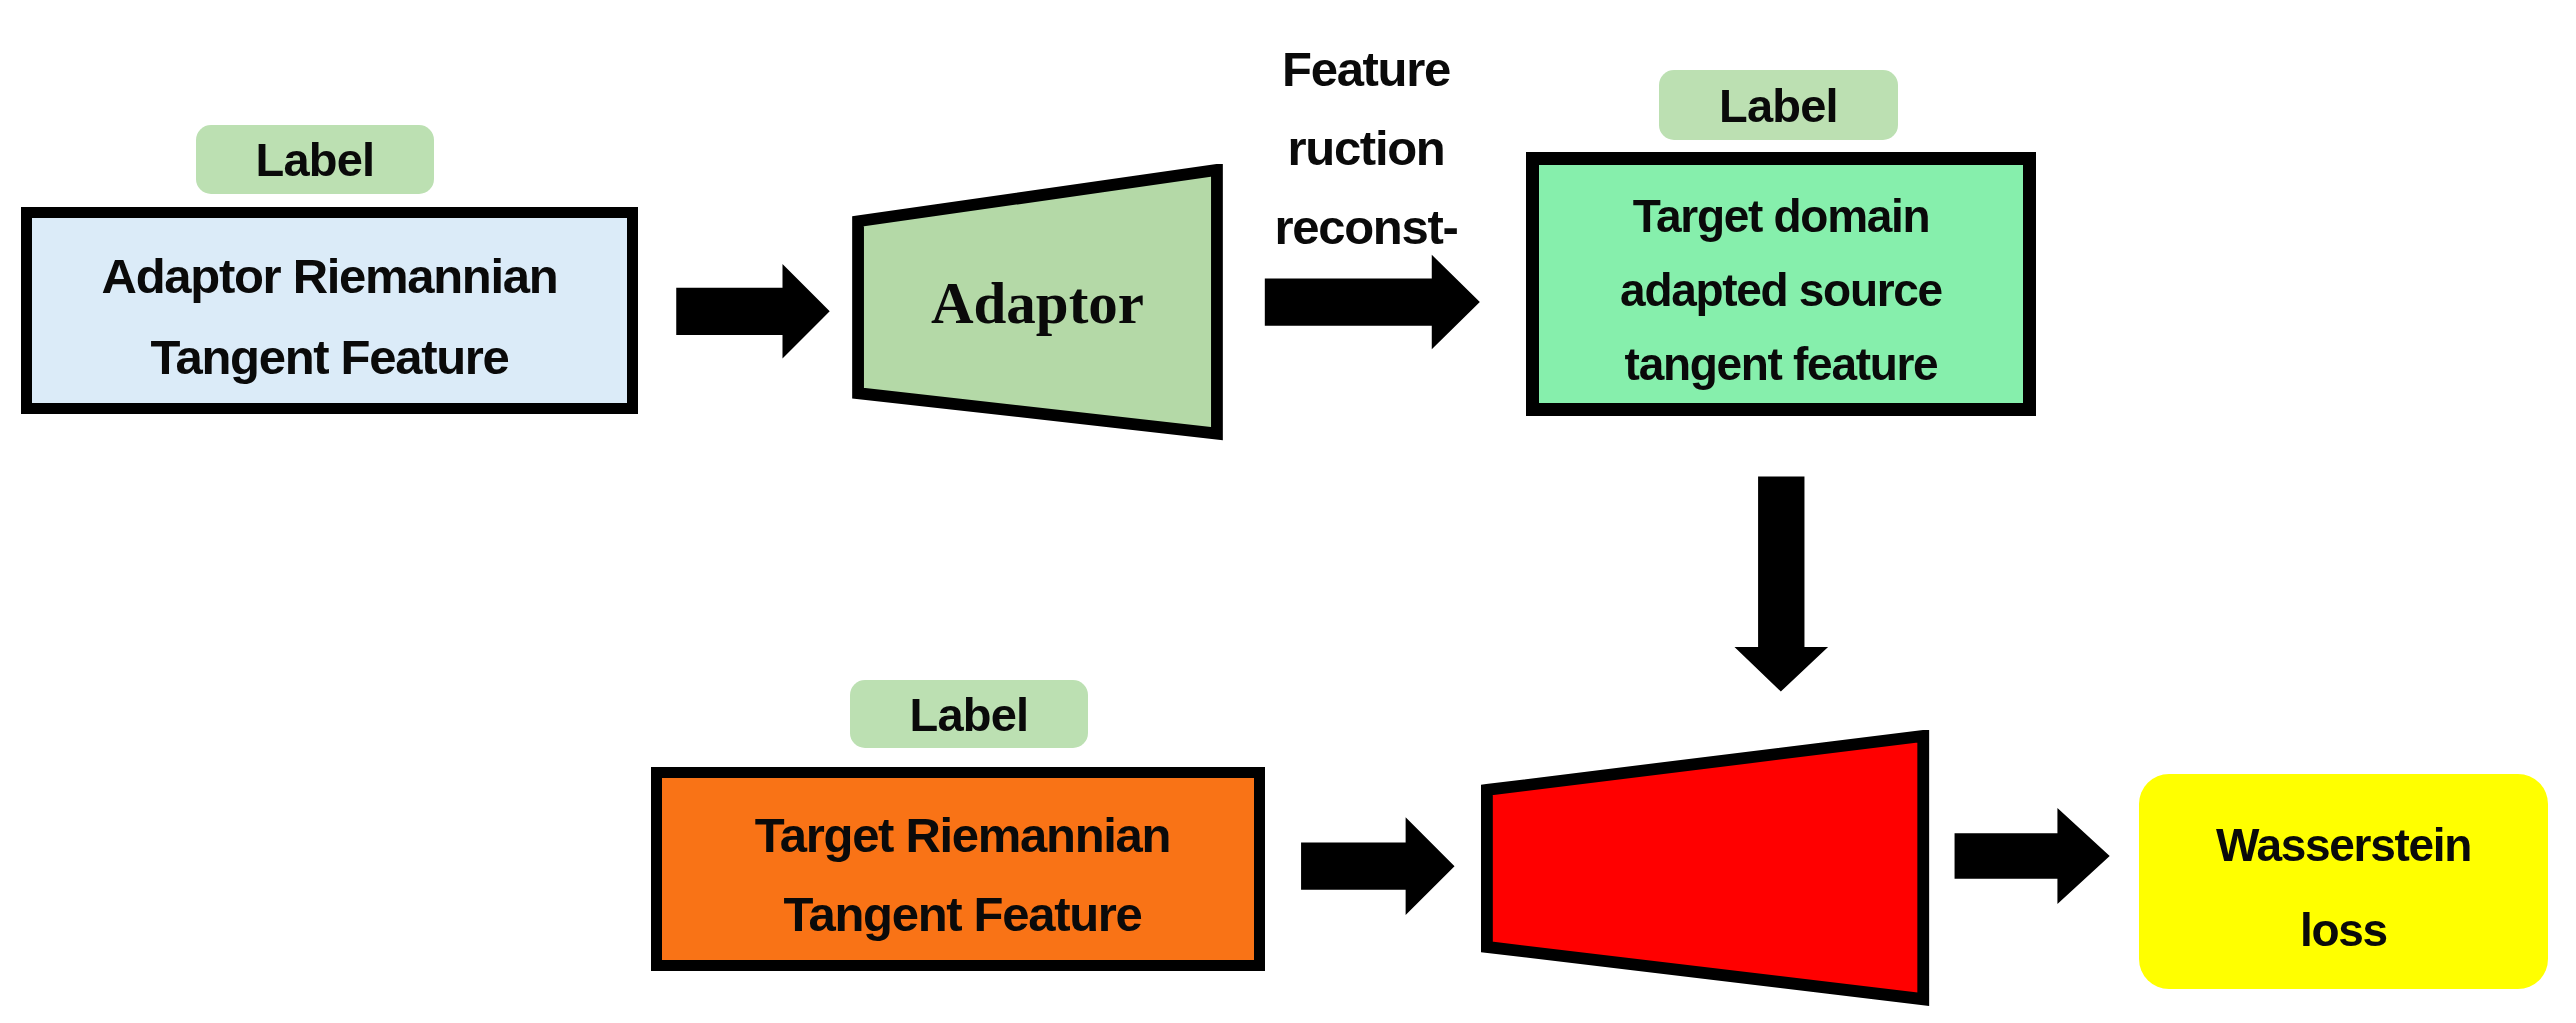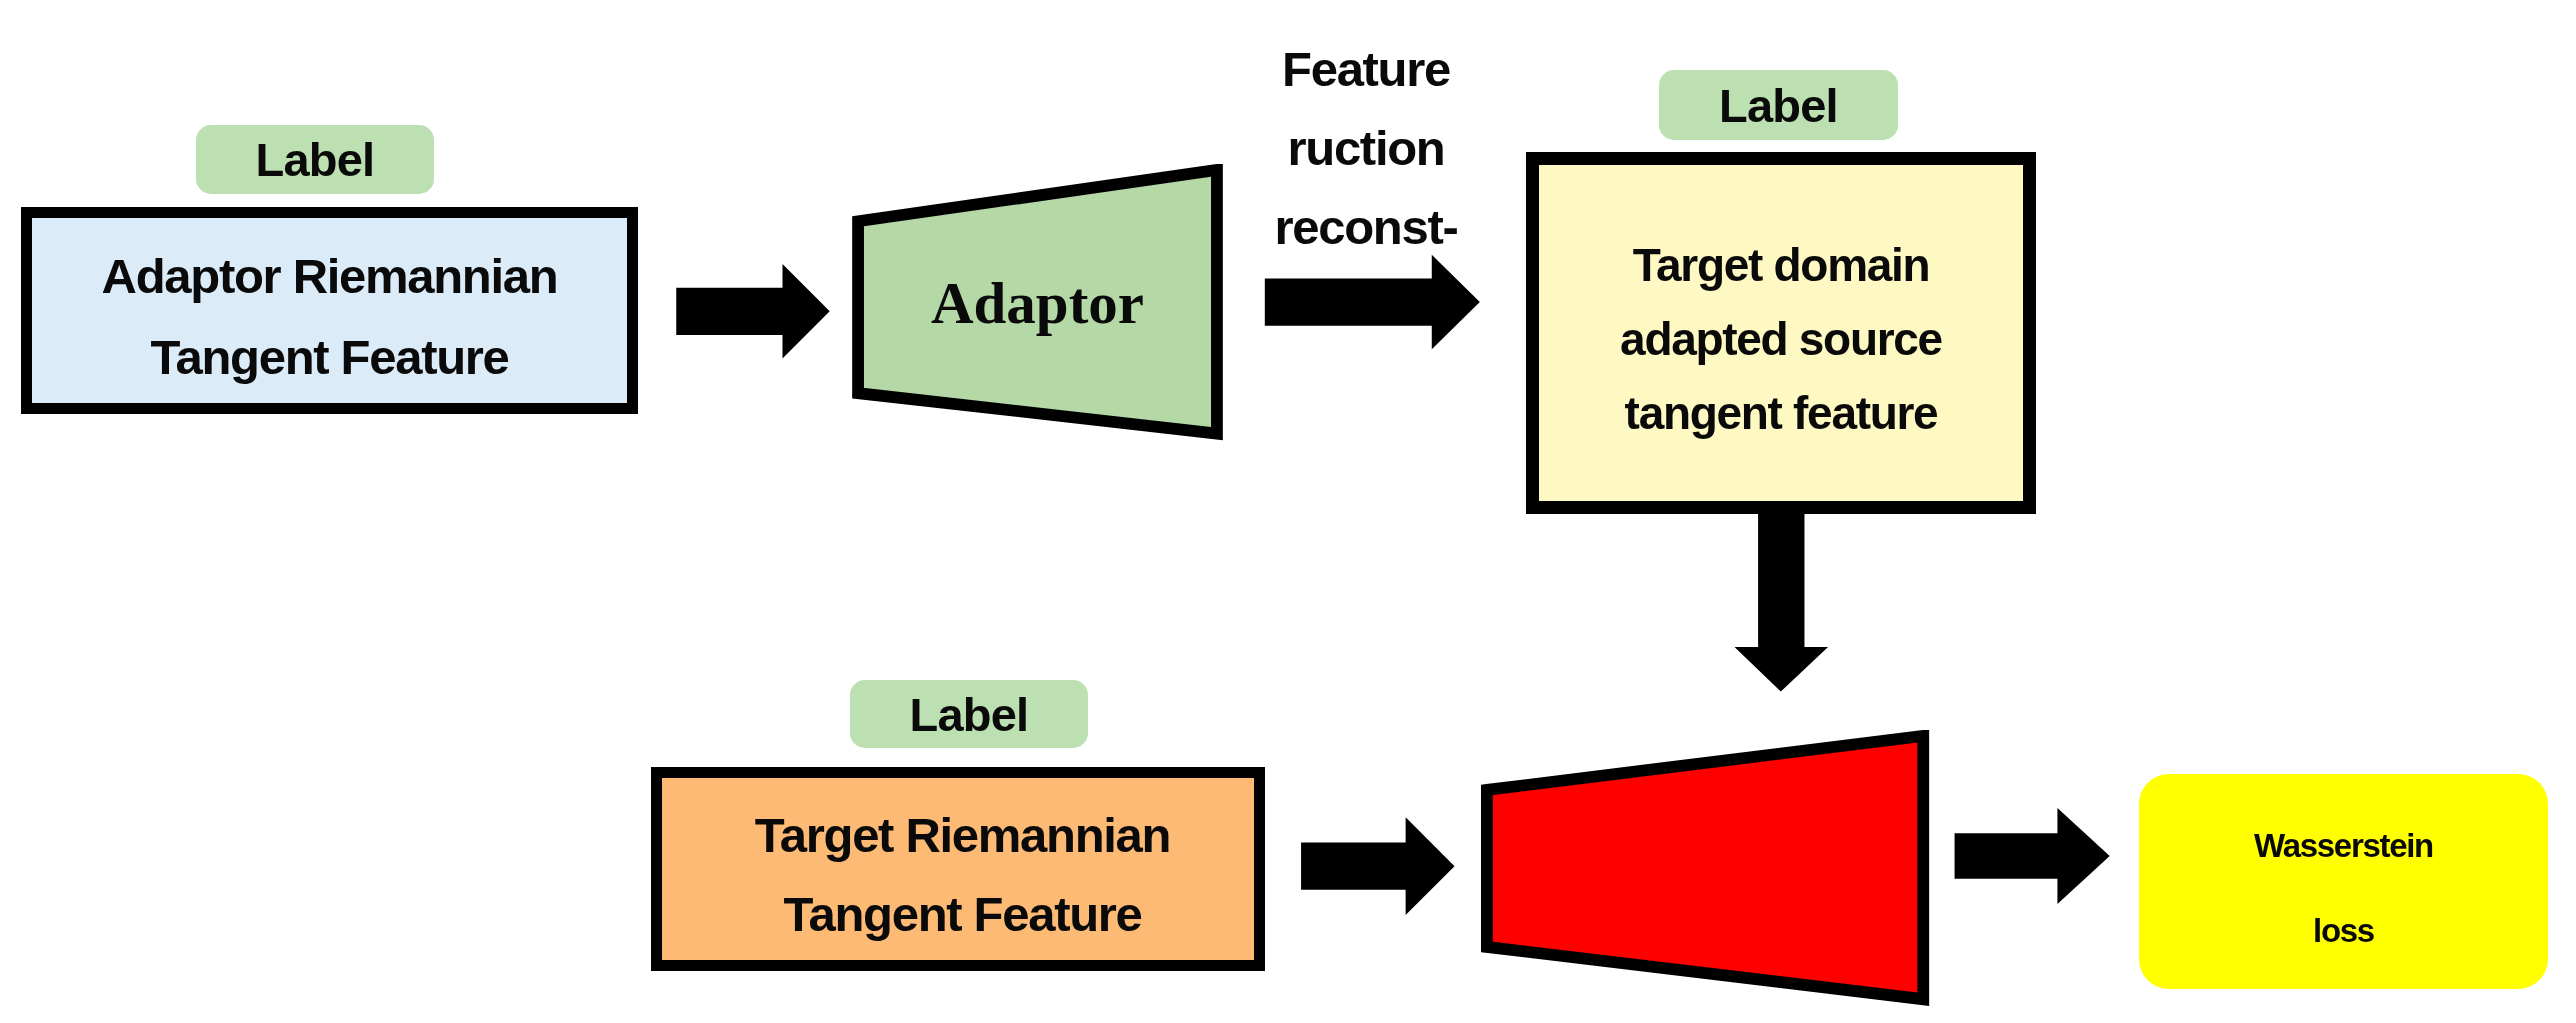--- a/index.html
+++ b/index.html
@@ -28,21 +28,21 @@
     display: flex;
     flex-direction: column;
     align-items: center;
     justify-content: center;
     text-align: center;
   }
   .box-line { display: block; letter-spacing: -1.3px; margin-top: 12px; }
   .lh82 { font-size: 49px; line-height: 69px; }
   .lh80 { font-size: 49px; line-height: 67px; }
   .lh73 { font-size: 46px; line-height: 62px; }
-  .lh86 { font-size: 33px; line-height: 73px; }
+  .lh86 { font-size: 46px; line-height: 73px; }
   .trap-label {
     display: flex;
     align-items: center;
     justify-content: center;
     text-align: center;
     pointer-events: none;
   }
   .annotation {
     text-align: center;
   }
@@ -80,31 +80,31 @@
   <div class="abs annotation" style="left:1206px; top:23.6px; width:320px;">
     <span class="box-line lh80">Feature</span>
     <span class="box-line lh80">ruction</span>
     <span class="box-line lh80">reconst-</span>
   </div>
 
   <div class="abs badge" style="left: 1659px; top: 70px; width: 239px; height: 70px; background: rgb(188, 224, 178);">
     <span>Label</span>
   </div>
 
-  <div class="abs node-box" style="left: 1526px; top: 152px; width: 510px; height: 362px; border-width: 13.5px; background: #fef9c3;">
+  <div class="abs node-box" style="left: 1526px; top: 152px; width: 510px; height: 264px; border-width: 13.5px; background: #86efac;">
     <span class="box-line lh73">Target domain</span>
     <span class="box-line lh73">adapted source</span>
     <span class="box-line lh73">tangent feature</span>
   </div>
 
   <div class="abs badge" style="left: 850px; top: 680px; width: 238px; height: 68px; background: rgb(188, 224, 178);">
     <span>Label</span>
   </div>
 
-  <div class="abs node-box" style="left: 651px; top: 767px; width: 614px; height: 204px; background: #fdba74; padding-left: 9px;">
+  <div class="abs node-box" style="left: 651px; top: 767px; width: 614px; height: 204px; background: #f97316; padding-left: 9px;">
     <span class="box-line lh80">Target Riemannian</span>
     <span class="box-line lh80">Tangent Feature</span>
   </div>
 
   <svg class="abs" style="left:1481px; top:730px;" width="449" height="276" viewBox="0 0 532 327">
     <polygon points="7,71 524,7 524,319 7,257" stroke="#000000" stroke-width="14" fill="#ff0000"></polygon>
   </svg>
 
   <div class="abs node-box" style="left: 2139px; top: 774px; width: 409px; height: 215px; border: none; border-radius: 30px; background: rgb(255, 255, 0);">
     <span class="box-line lh86">Wasserstein</span>

